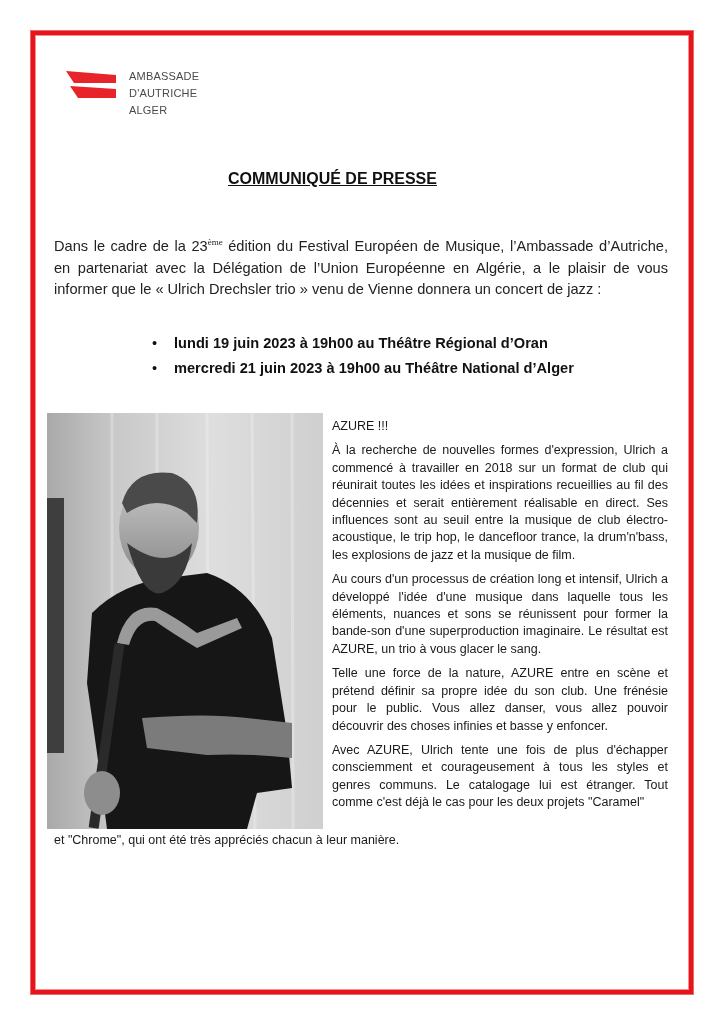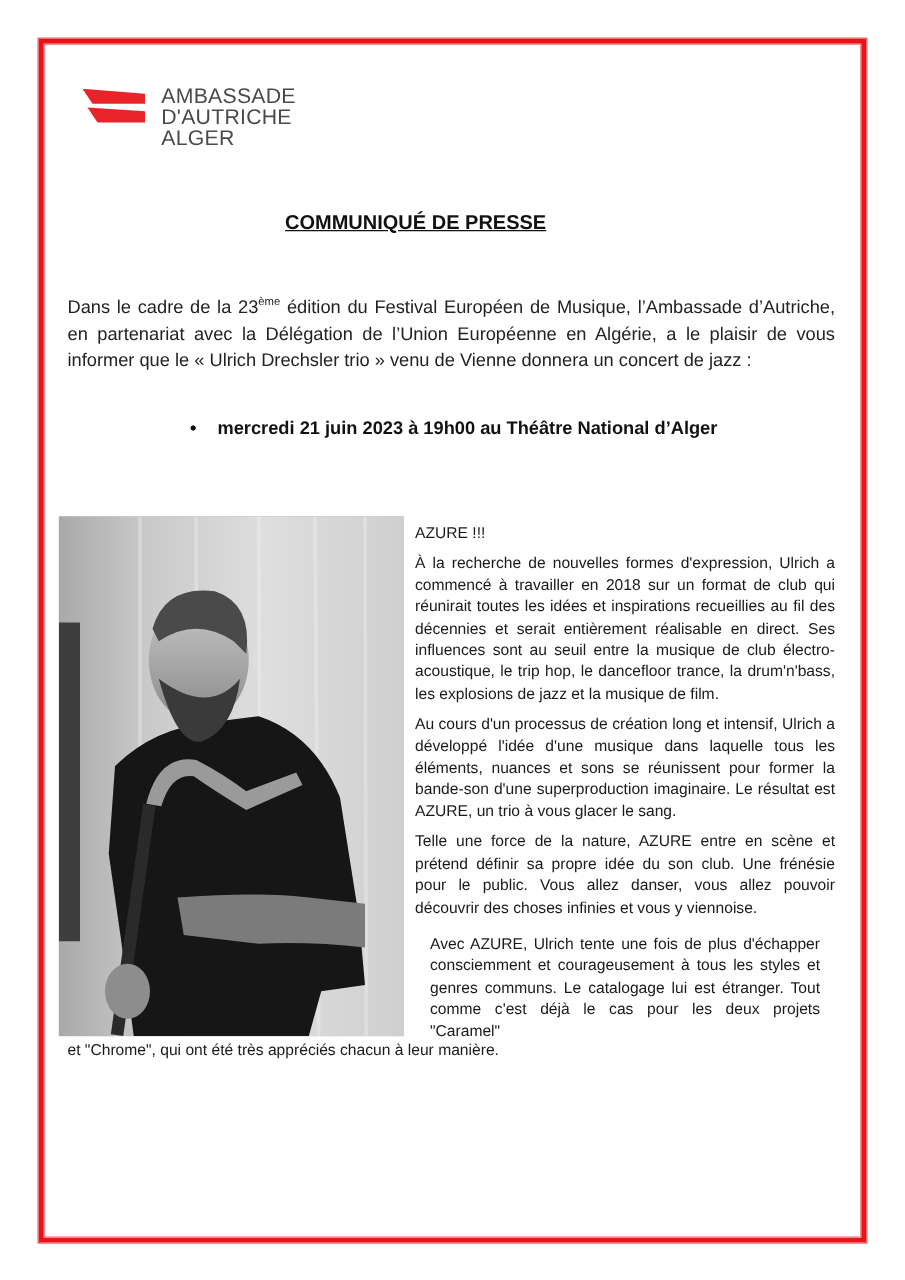--- a/index.html
+++ b/index.html
@@ -8,29 +8,29 @@
 
   .frame-outer { position: absolute; left: 30px; top: 30px; width: 664px; height: 965px;
                  border: 1px solid #e86a6a; box-sizing: border-box; }
   .frame-thick { position: absolute; left: 31px; top: 31px; width: 662px; height: 963px;
                  border: 4px solid #e8141b; box-sizing: border-box; }
   .frame-inner { position: absolute; left: 35px; top: 35px; width: 654px; height: 955px;
                  border: 1px solid #f09090; box-sizing: border-box; }
 
   .logo { position: absolute; left: 66px; top: 68px; }
   .logo-mark { position: absolute; left: 0; top: 3px; width: 50px; height: 30px; }
-  .logo-text { position: absolute; left: 63px; top: 0; font-size: 17px; line-height: 17px;
+  .logo-text { position: absolute; left: 63px; top: 0; font-size: 11px; line-height: 17px;
                color: #4a4a4a; letter-spacing: 0.2px; white-space: nowrap; }
 
   .title { position: absolute; left: 0; width: 665px; top: 170px; text-align: center;
            font-weight: bold; font-size: 16px; text-decoration: underline; color: #111; }
 
   .intro { position: absolute; left: 54px; width: 614px; top: 236px; font-size: 14.6px;
            line-height: 21.5px; text-align: justify; color: #222; }
-  .intro sup { font-size: 9px; line-height: 0; vertical-align: 6px; }
+  .intro sup { font-size: 9px; line-height: 0; vertical-align: 6px; font-family: Liberation Serif, serif; }
 
   .dates { position: absolute; left: 150px; top: 331px; margin: 0; padding: 0; list-style: none; }
   .dates li { position: relative; padding-left: 24px; font-weight: bold; font-size: 14.6px;
               line-height: 25px; color: #111; white-space: nowrap; }
   .dates li .bullet { position: absolute; left: 2px; top: 0; font-weight: normal; }
 
   .photo { position: absolute; left: 47px; top: 413px; width: 276px; height: 416px; overflow: hidden;
            background: #bdbdbd; }
 
   .body-text { position: absolute; left: 54px; width: 614px; top: 418px; font-size: 12.5px;
@@ -57,21 +57,21 @@
     <div>D'AUTRICHE</div>
     <div>ALGER</div>
   </div>
 </div>
 
 <div class="title">COMMUNIQUÉ DE PRESSE</div>
 
 <div class="intro"><span>Dans le cadre de la 23</span><sup>ème</sup><span> édition du Festival Européen de Musique, l’Ambassade d’Autriche, en partenariat avec la Délégation de l’Union Européenne en Algérie, a le plaisir de vous informer que le « Ulrich Drechsler trio » venu de Vienne donnera un concert de jazz :</span></div>
 
 <ul class="dates">
-  <li><span class="bullet">•</span></li>
+  <li><span class="bullet">•</span><span>lundi 19 juin 2023 à 19h00 au Théâtre Régional d’Oran</span></li>
   <li><span class="bullet">•</span><span>mercredi 21 juin 2023 à 19h00 au Théâtre National d’Alger</span></li>
 </ul>
 
 <div class="photo">
   <svg width="276" height="416" viewBox="0 0 276 416">
     <defs>
       <linearGradient id="bg" x1="0" x2="1" y1="0" y2="0">
         <stop offset="0" stop-color="#a9a9a9"></stop>
         <stop offset="0.25" stop-color="#c9c9c9"></stop>
         <stop offset="0.6" stop-color="#dedede"></stop>
@@ -106,19 +106,19 @@
 
     <ellipse cx="55" cy="380" rx="18" ry="22" fill="#8d8d8d"></ellipse>
   </svg>
 </div>
 
 <div class="body-text">
   <div class="col">
     <p>AZURE !!!</p>
     <p>À la recherche de nouvelles formes d'expression, Ulrich a commencé à travailler en 2018 sur un format de club qui réunirait toutes les idées et inspirations recueillies au fil des décennies et serait entièrement réalisable en direct. Ses influences sont au seuil entre la musique de club électro-acoustique, le trip hop, le dancefloor trance, la drum'n'bass, les explosions de jazz et la musique de film.</p>
     <p>Au cours d'un processus de création long et intensif, Ulrich a développé l'idée d'une musique dans laquelle tous les éléments, nuances et sons se réunissent pour former la bande-son d'une superproduction imaginaire. Le résultat est AZURE, un trio à vous glacer le sang.</p>
-    <p>Telle une force de la nature, AZURE entre en scène et prétend définir sa propre idée du son club. Une frénésie pour le public. Vous allez danser, vous allez pouvoir découvrir des choses infinies et vous y viennoise.</p>
-    <p style="margin:12px">Avec AZURE, Ulrich tente une fois de plus d'échapper consciemment et courageusement à tous les styles et genres communs. Le catalogage lui est étranger. Tout comme c'est déjà le cas pour les deux projets "Caramel"</p>
+    <p>Telle une force de la nature, AZURE entre en scène et prétend définir sa propre idée du son club. Une frénésie pour le public. Vous allez danser, vous allez pouvoir découvrir des choses infinies et basse y enfoncer.</p>
+    <p style="margin:0">Avec AZURE, Ulrich tente une fois de plus d'échapper consciemment et courageusement à tous les styles et genres communs. Le catalogage lui est étranger. Tout comme c'est déjà le cas pour les deux projets "Caramel"</p>
   </div>
   <div class="full" style="top:414px">
     <p>et "Chrome", qui ont été très appréciés chacun à leur manière.</p>
   </div>
 </div>
 
 </body></html>

